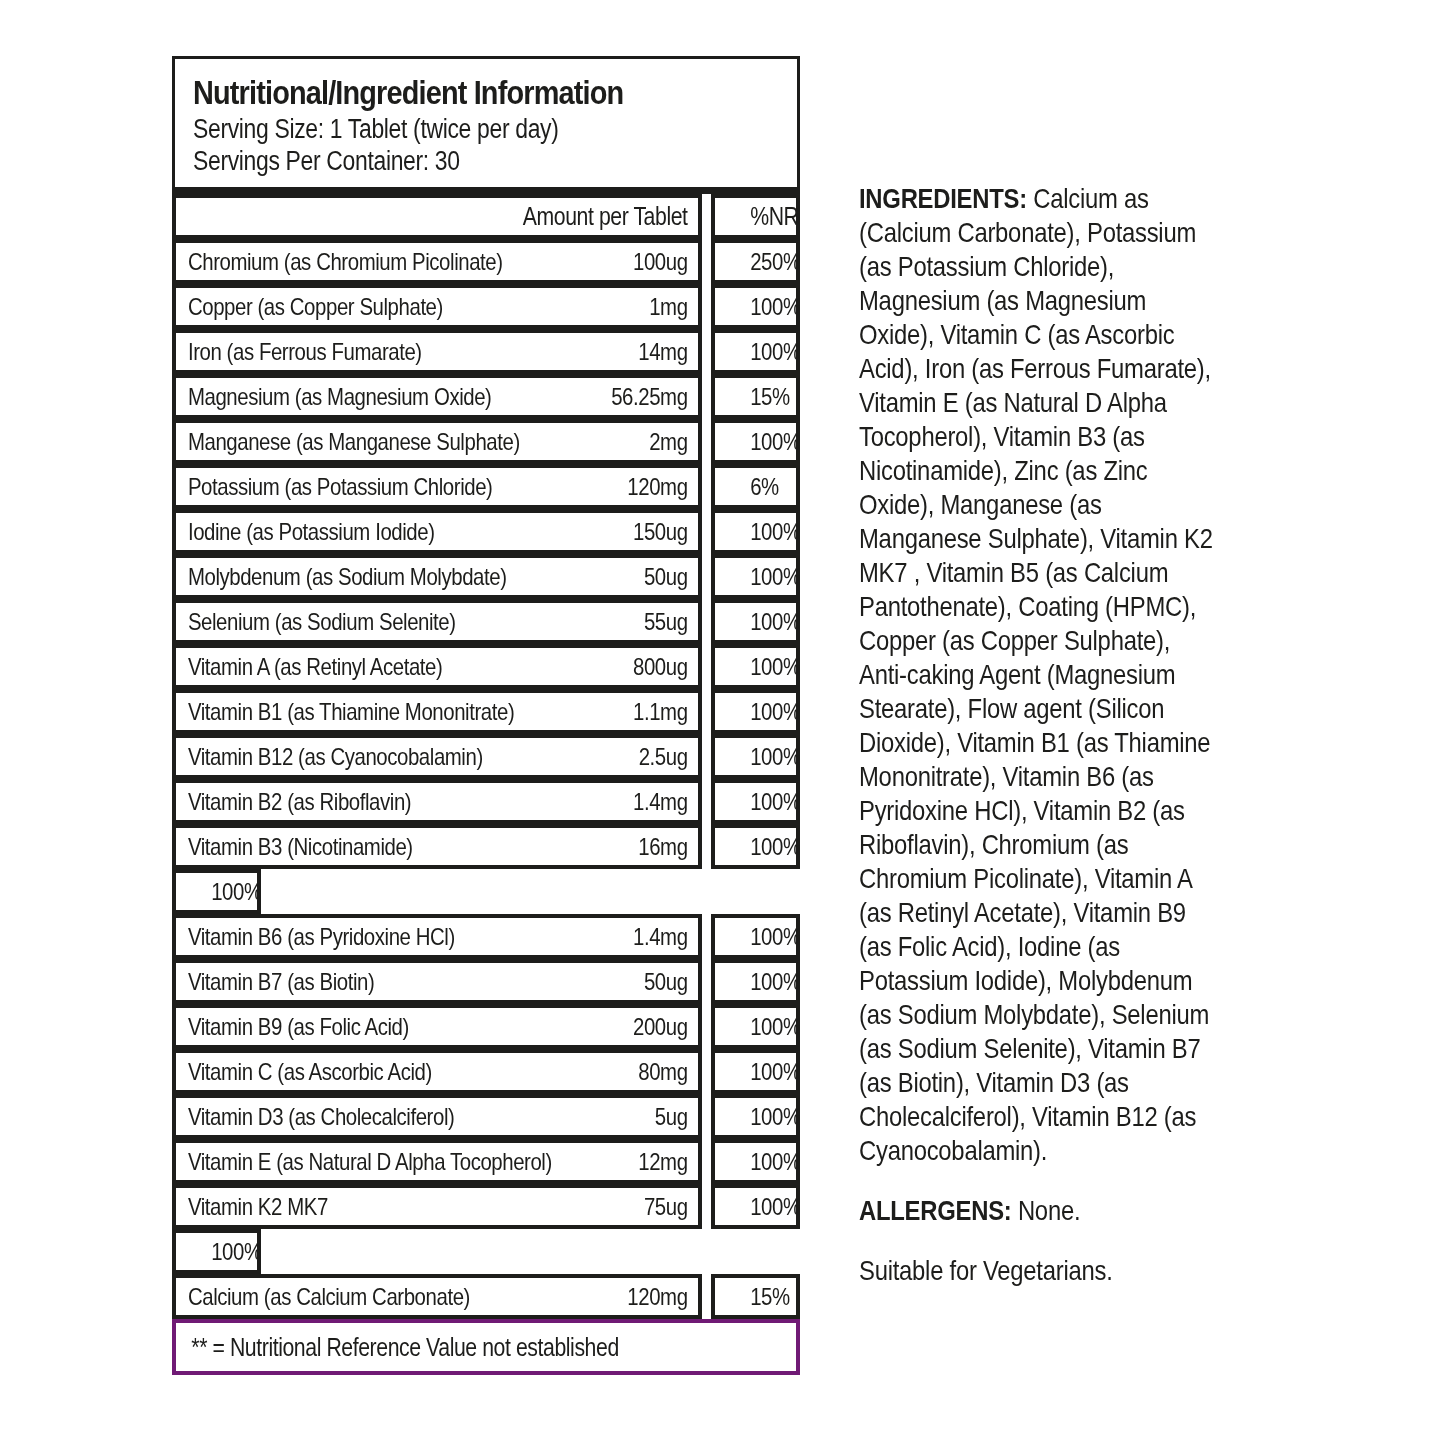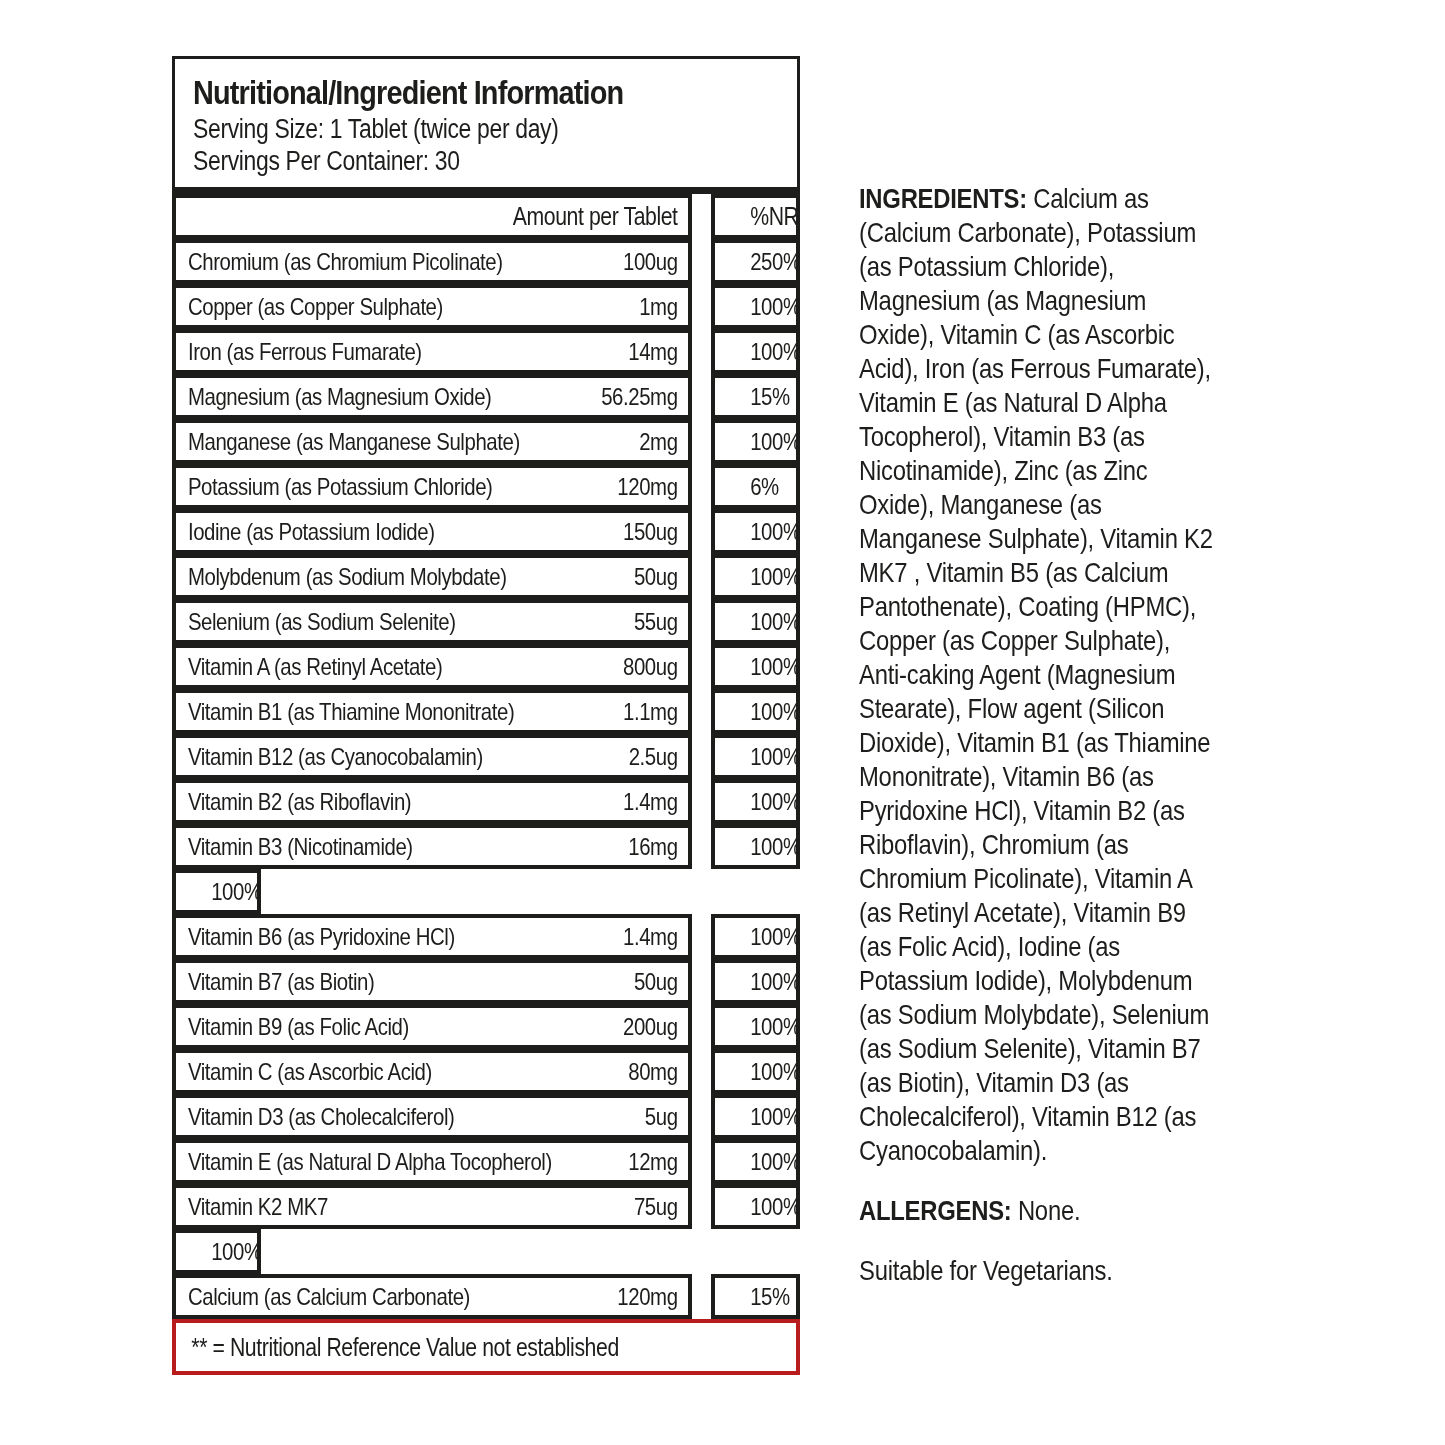--- a/index.html
+++ b/index.html
@@ -9,33 +9,33 @@
   }
   
   .panel{position:absolute;left:172px;top:56px;width:628px;}
   .head-box{
     box-sizing:border-box;border:3px solid #1d1d1b;border-bottom:7px solid #1d1d1b;
     background:#fff;padding:12px 18px 10px 18px;
   }
   .cond{width:117.6%;transform:scaleX(0.85);transform-origin:0 0;}
   .title{font-weight:bold;font-size:34px;line-height:42px;letter-spacing:-1px;white-space:nowrap;}
   .serv{font-size:27px;line-height:32px;letter-spacing:-0.4px;white-space:nowrap;}
-  .trow{display:flex;gap:19px;}
+  .trow{display:flex;gap:9px;}
   .cell{box-sizing:border-box;border:4px solid #1d1d1b;background:#fff;height:45px;overflow:hidden;}
   .name-cell{flex:1;}
   .nrv-cell{flex:none;width:89px;padding-left:25px;}
   .rowline{
     box-sizing:border-box;height:37px;width:117.6%;transform:scaleX(0.85);transform-origin:0 50%;
     display:flex;align-items:center;justify-content:space-between;
     padding:0 12px 0 14px;font-size:24px;letter-spacing:-0.5px;white-space:nowrap;
   }
   .hdr .rowline{justify-content:flex-end;font-size:25px;}
   .nrv-cell .rowline{justify-content:flex-start;padding-left:12px;}
   .footer-box{
-    box-sizing:border-box;border:4px solid #b91c1c;background:#fff;height:56px;overflow:hidden;
+    box-sizing:border-box;border:4px solid #701a75;background:#fff;height:56px;overflow:hidden;
   }
   .footer-box .rowline{height:48px;justify-content:flex-start;font-size:25px;padding-left:18px;}
   
   .right-col{position:absolute;left:850px;top:182px;width:362px;margin-left:9px;}
   .right-col p{
     margin:0;width:425px;transform:scaleX(0.852);transform-origin:0 0;
     font-size:28px;line-height:34px;letter-spacing:-0.3px;
   }
   .right-col .lbl{font-weight:bold;}
   .allergens-p{margin-top:26px !important;}

